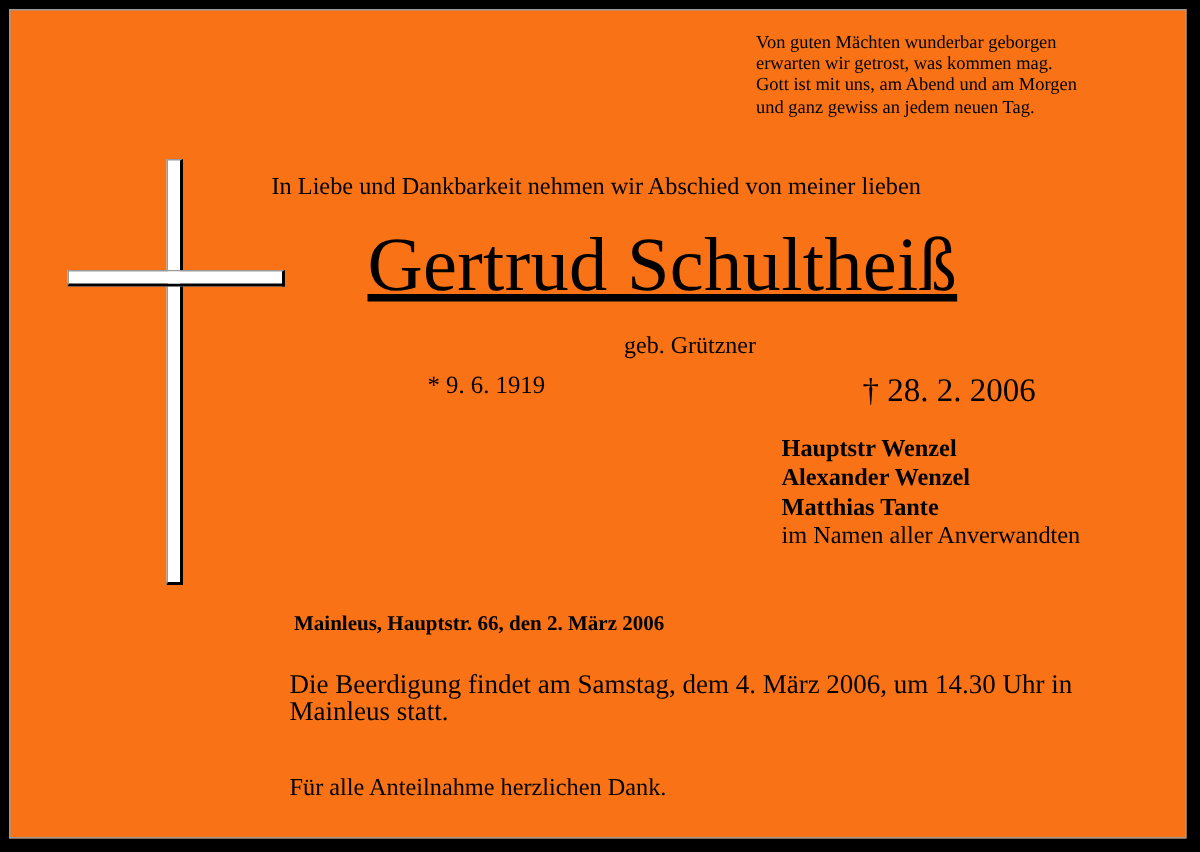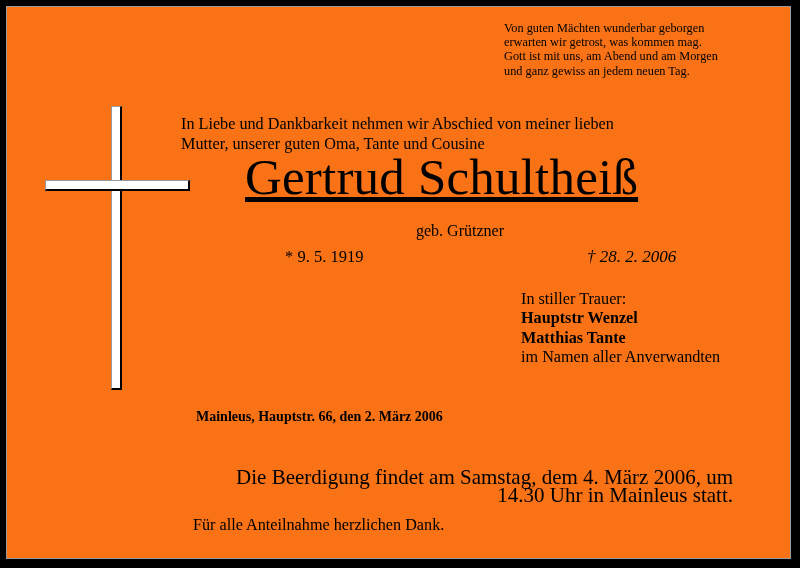--- a/index.html
+++ b/index.html
@@ -10,25 +10,25 @@
   .card {
     position: absolute; left: 6px; top: 6px; width: 785px; height: 553px;
     background: #f97316; border: 1px solid #9a9a9a; box-sizing: border-box;
   }
   .abs { position: absolute; white-space: nowrap; }
   .poem { left: 497px; top: 14px; font-size: 12.3px; line-height: 14.2px; }
   .intro { left: 174px; top: 91px; font-size: 16.2px; line-height: 20px; margin-top: 16px; }
   .name { left: 238px; top: 140px; font-size: 51px; line-height: 60px; letter-spacing: 0.2px; text-decoration: underline; }
   .maiden { left: 409px; top: 215px; font-size: 16px; }
   .born { left: 278px; top: 240px; font-size: 16.5px; }
-  .died { left: 580px; top: 240px; font-size: 17px; font-style: italic; }
+  .died { left: 568px; top: 240px; font-size: 22px; }
   .mourners { left: 514px; top: 283px; font-size: 16.2px; line-height: 19.4px; }
   .mourners .b { font-weight: bold; }
   .place { left: 189px; top: 402px; font-size: 14px; font-weight: bold; }
-  .funeral { left: 186px; top: 461px; font-size: 21px; line-height: 18px; white-space: normal; width: 540px; text-align: right; }
+  .funeral { left: 186px; top: 440px; font-size: 18px; line-height: 18px; white-space: normal; width: 540px; }
   .thanks { left: 186px; top: 509px; font-size: 16.2px; text-align: right; }
   .cross-v, .cross-h { position: absolute; background: #fff; box-sizing: border-box;
     border-left: 1px solid #9a9a9a; border-top: 1px solid #9a9a9a;
     border-right: 2px solid #000; border-bottom: 2px solid #000; }
   .cross-v { left: 104px; top: 99px; width: 11px; height: 284px; }
   .cross-h { left: 38px; top: 173px; width: 145px; height: 11px; }
   .cross-gap { position: absolute; left: 105px; top: 174px; width: 8px; height: 8px; background: #fff; }
 </style>
 </head>
 <body>
@@ -42,31 +42,30 @@
 
   <div class="abs poem">
     <div>Von guten Mächten wunderbar geborgen</div>
     <div>erwarten wir getrost, was kommen mag.</div>
     <div>Gott ist mit uns, am Abend und am Morgen</div>
     <div>und ganz gewiss an jedem neuen Tag.</div>
   </div>
 
   <div class="abs intro">
     <div>In Liebe und Dankbarkeit nehmen wir Abschied von meiner lieben</div>
-    <div>Mutter, unserer guten Oma, Tante und Cousine</div>
   </div>
 
   <div class="abs name">Gertrud Schultheiß</div>
   <div class="abs maiden">geb. Grützner</div>
-  <div class="abs born">* 9. 5. 1919</div>
+  <div class="abs born">* 9. 6. 1919</div>
   <div class="abs died">† 28. 2. 2006</div>
 
   <div class="abs mourners">
-    <div>In stiller Trauer:</div>
     <div class="b">Hauptstr Wenzel</div>
+    <div class="b">Alexander Wenzel</div>
     <div class="b">Matthias Tante</div>
     <div>im Namen aller Anverwandten</div>
   </div>
 
   <div class="abs place">Mainleus, Hauptstr. 66, den 2. März 2006</div>
   <div class="abs funeral">Die Beerdigung findet am Samstag, dem 4. März 2006, um 14.30 Uhr in Mainleus statt.</div>
   <div class="abs thanks">Für alle Anteilnahme herzlichen Dank.</div>
 </div>
 
 </body></html>

